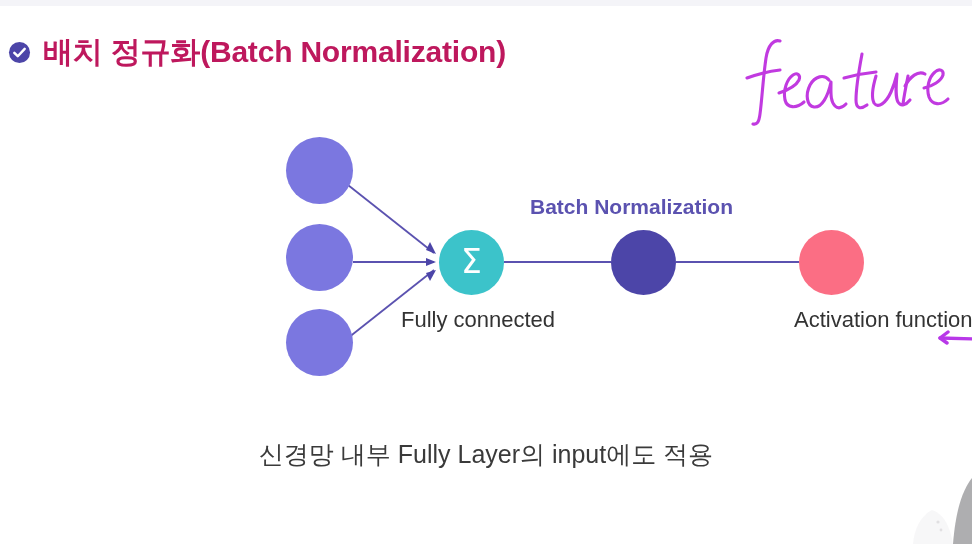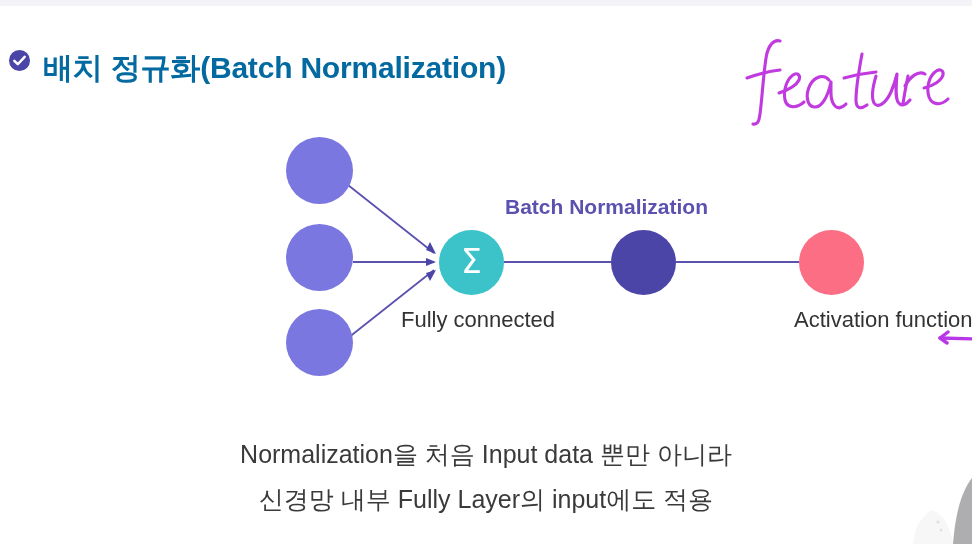--- a/index.html
+++ b/index.html
@@ -38,24 +38,23 @@
   }
   .check-icon {
     width: 23px;
     height: 23px;
     flex: 0 0 auto;
     display: block;
   }
   .title-text {
     font-size: 30px;
     font-weight: bold;
-    color: #0369a1;
+    color: #be185d;
     letter-spacing: -0.2px;
     white-space: nowrap;
-    margin-top: 16px;
   }
 
   
   .handwriting {
     position: absolute;
     left: 738px;
     top: 38px;
     width: 220px;
     height: 90px;
   }
@@ -133,21 +132,21 @@
     position: absolute;
     color: #333333;
     font-size: 22px;
     white-space: nowrap;
   }
   .label-fully { left: 401px; top: 197px; }
   .label-activation { left: 748px; top: 197px; margin-left: 46px; }
 
   .label-bn {
     position: absolute;
-    left: 505px;
+    left: 530px;
     top: 85px;
     font-size: 21px;
     font-weight: bold;
     color: #5b52b0;
     white-space: nowrap;
   }
 
   
   .caption {
     position: absolute;
@@ -250,21 +249,20 @@
 
     <div class="node node-bn"></div>
     <div class="node node-act"></div>
 
     <div class="label-bn">Batch Normalization</div>
     <div class="label label-fully">Fully connected</div>
     <div class="label label-activation">Activation function</div>
   </div>
 
   <div class="caption">
-    <div class="caption-line">Normalization을 처음 Input data 뿐만 아니라</div>
     <div class="caption-line">신경망 내부 Fully Layer의 input에도 적용</div>
   </div>
 
   <svg class="webcam-corner" viewBox="0 0 62 74">
     <path d="M62 8 C54 18, 46 36, 43 74 L62 74 Z" fill="#6d6d70"></path>
     <path d="M43 74 C40 56, 34 44, 22 40 C10 46, 4 60, 3 74 Z" fill="#f2f1f3"></path>
     <circle cx="28" cy="52" r="1.6" fill="#c9c8cc"></circle>
     <circle cx="31" cy="60" r="1.4" fill="#c9c8cc"></circle>
   </svg>
 

